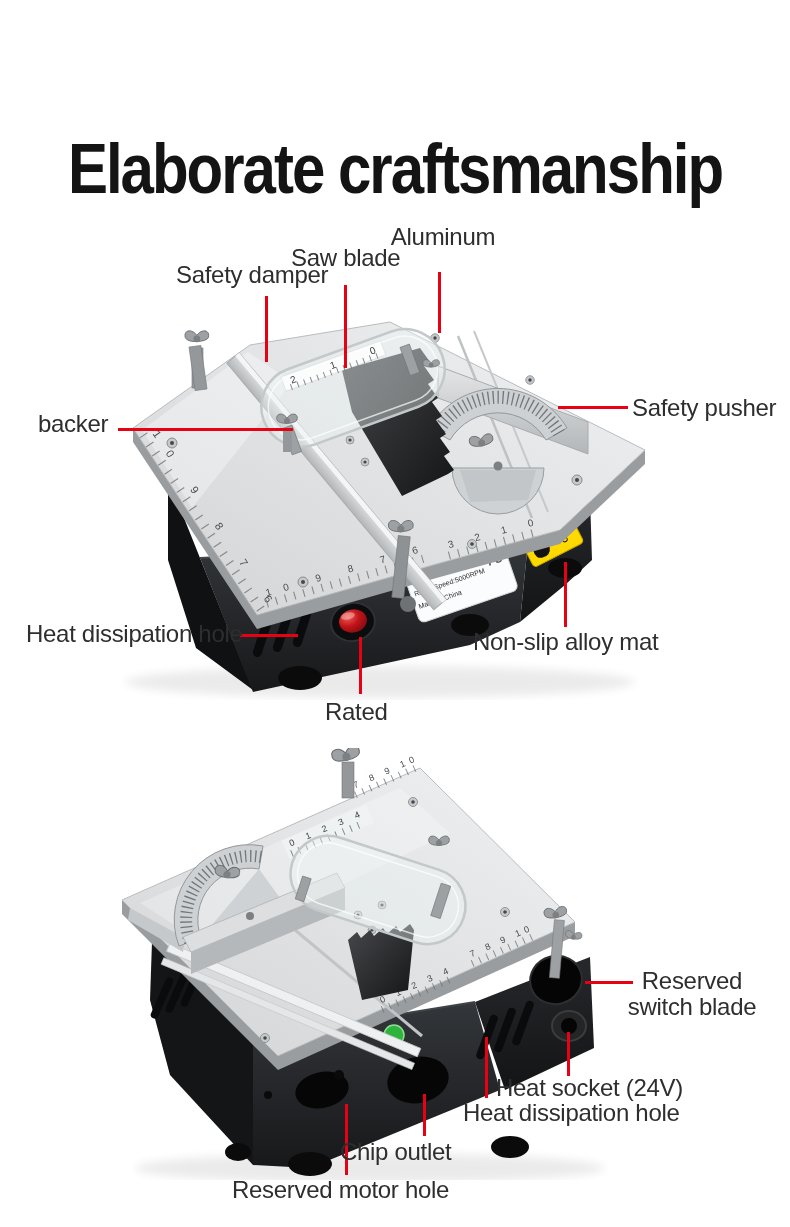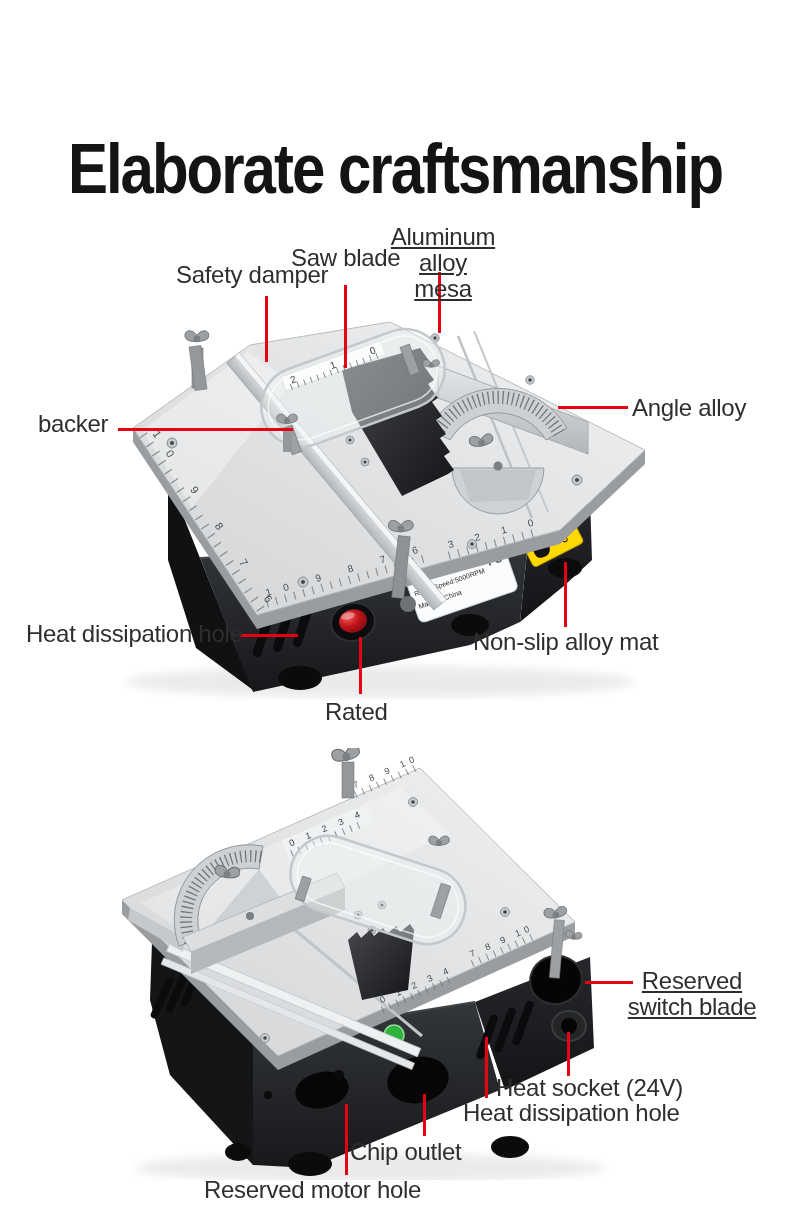--- a/index.html
+++ b/index.html
@@ -4,21 +4,21 @@
 <style>
   html,body{margin:0;padding:0;background:#fff;}
   .page{position:relative;width:790px;height:1227px;background:#ffffff;overflow:hidden;
         font-family:"Liberation Sans","DejaVu Sans",sans-serif;padding-left:29px;}
   .title{position:absolute;left:0;top:94px;width:790px;text-align:center;
          font-size:60px;font-weight:700;letter-spacing:-2px;color:#141414;
          transform:scaleY(1.18);transform-origin:50% 0;white-space:nowrap;line-height:1;}
   .fig{position:absolute;}
   .callout{position:absolute;font-size:24px;line-height:1.08;letter-spacing:-0.3px;
            color:#2e2e2e;white-space:nowrap;}
-  .callout.center{text-align:center;white-space:normal;text-decoration:underline;}
+  .callout.center{text-align:center;white-space:normal;}
   .callout .ln{display:block;}
   .cline{position:absolute;background:#e60213;}
   svg text{font-family:"Liberation Sans","DejaVu Sans",sans-serif;}
 </style>
 </head>
 <body>
 
 <div class="page">
 
   <h1 class="title">Elaborate craftsmanship</h1>
@@ -313,29 +313,28 @@
   <div class="cline" style="left:585px;top:981px;width:48px;height:3px"></div>
   <div class="cline" style="left:567px;top:1032px;width:3px;height:44px"></div>
   <div class="cline" style="left:485px;top:1037px;width:3px;height:61px"></div>
   <div class="cline" style="left:423px;top:1094px;width:3px;height:42px"></div>
   <div class="cline" style="left:345px;top:1104px;width:3px;height:71px"></div>
 
   <div class="callout" style="left:176px;top:262px">Safety damper</div>
   <div class="callout" style="left:291px;top:245px">Saw blade</div>
   <div class="callout center" style="left:388px;top:224px;width:110px">
     <span class="ln">Aluminum</span>
-    <span class="ln">alloy mesa</span>
   </div>
-  <div class="callout" style="left:632px;top:395px">Angle alloy</div>
+  <div class="callout" style="left:632px;top:395px">Safety pusher</div>
   <div class="callout" style="left:38px;top:411px">backer</div>
   <div class="callout" style="left:26px;top:621px">Heat dissipation hole</div>
   <div class="callout" style="left:473px;top:629px">Non-slip alloy mat</div>
   <div class="callout" style="left:325px;top:699px">Rated</div>
   <div class="callout center" style="left:626px;top:968px;width:132px">
     <span class="ln">Reserved</span>
     <span class="ln">switch blade</span>
   </div>
   <div class="callout" style="left:496px;top:1075px">Heat socket (24V)</div>
   <div class="callout" style="left:463px;top:1100px">Heat dissipation hole</div>
-  <div class="callout" style="left:350px;top:1139px">Chip outlet</div>
-  <div class="callout" style="left:204px;top:1177px">Reserved motor hole</div>
+  <div class="callout" style="left:340px;top:1139px">Chip outlet</div>
+  <div class="callout" style="left:232px;top:1177px">Reserved motor hole</div>
 
 </div>
 
 </body></html>

